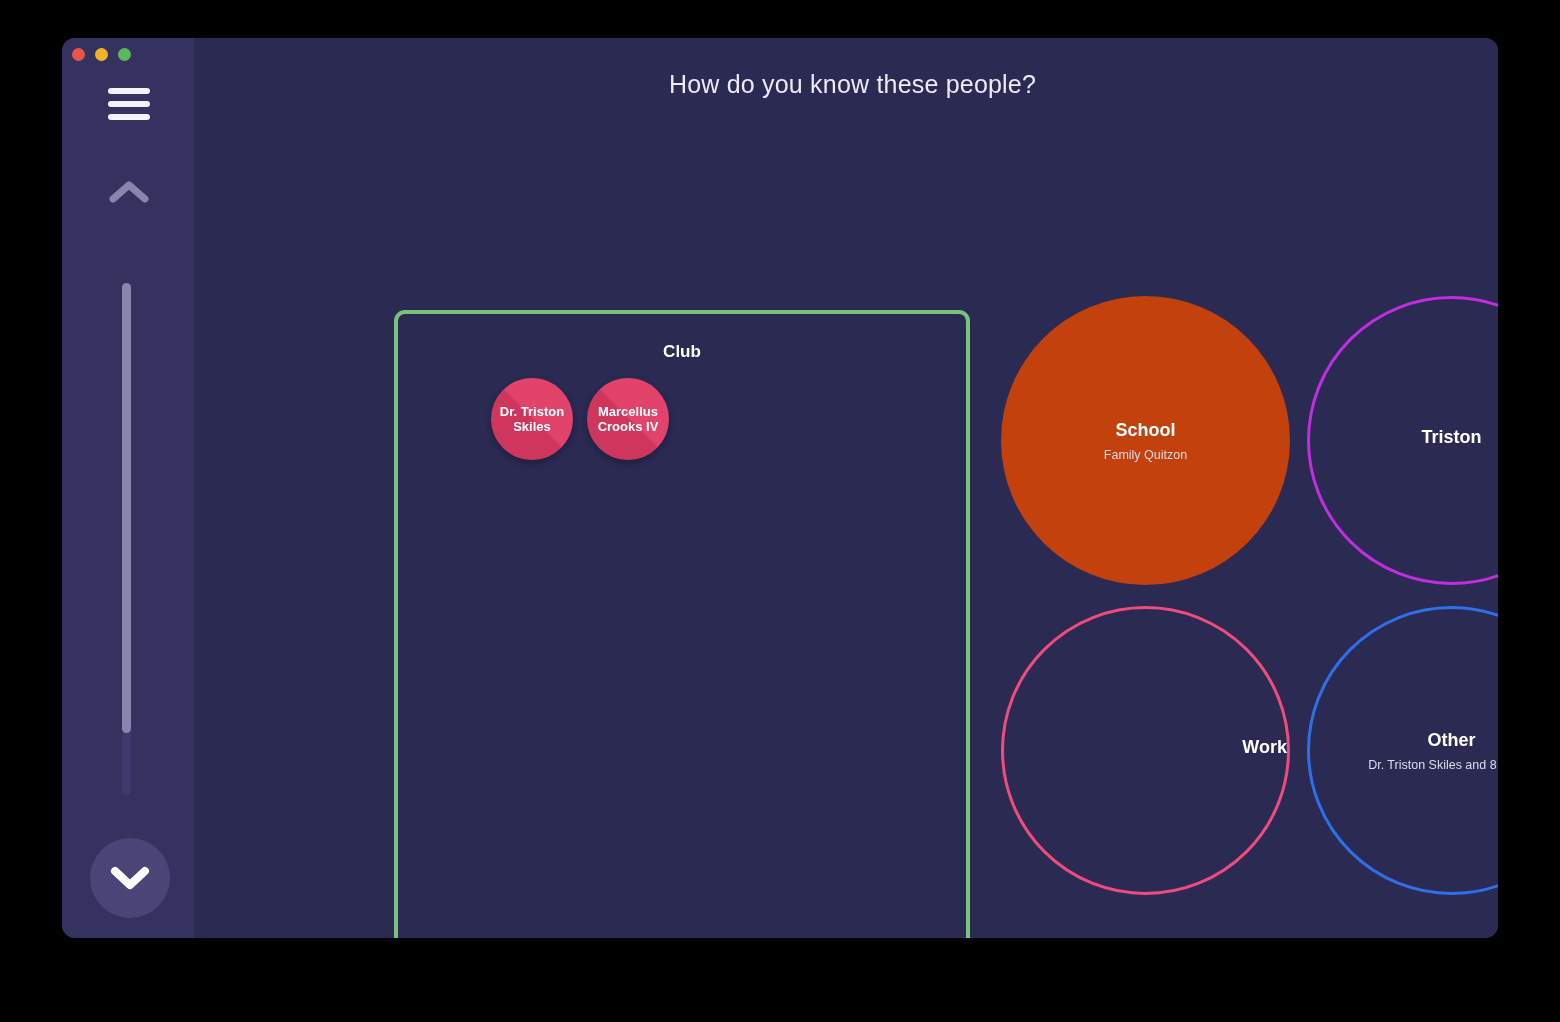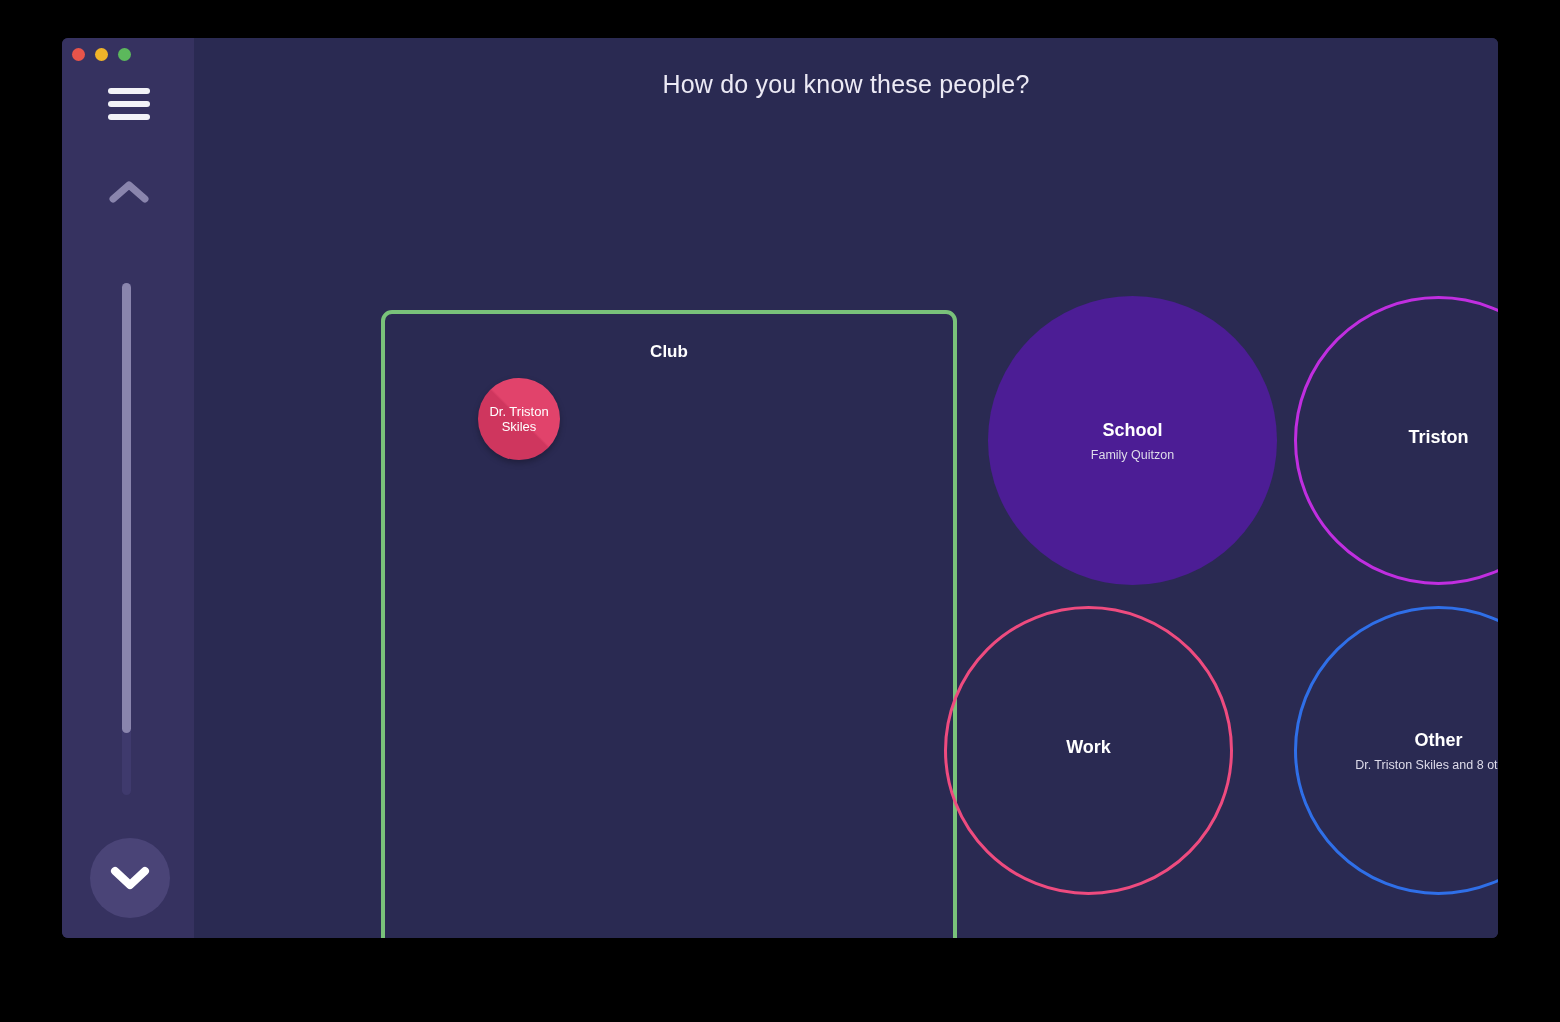--- a/index.html
+++ b/index.html
@@ -12,23 +12,24 @@
     font-family: "Liberation Sans", sans-serif;
   }
 
   #app-window {
     position: absolute;
     left: 62px;
     top: 38px;
     width: 1436px;
     height: 900px;
     background: #2a2a52;
-    border-radius: 6px;
+    border-radius: 13px;
     overflow: hidden;
     display: flex;
+    gap: 13px;
   }
 
   
   #sidebar {
     position: relative;
     width: 132px;
     height: 100%;
     background: #363260;
     flex: 0 0 132px;
   }
@@ -149,20 +150,21 @@
     font-size: 17px;
     font-weight: bold;
   }
 
   #people-row {
     position: absolute;
     left: 93px;
     top: 64px;
     display: flex;
     gap: 14px;
+    font-weight: bold;
   }
   .person-bubble {
     width: 82px;
     height: 82px;
     border-radius: 50%;
     background: linear-gradient(225deg, #e1436b 0%, #e1436b 48%, #cf365e 50%, #cf365e 100%);
     box-shadow: 0 3px 6px rgba(0,0,0,0.28);
     display: flex;
     align-items: center;
     justify-content: center;
@@ -193,34 +195,35 @@
   }
   .category-sub {
     color: #dedcea;
     font-size: 12.5px;
     margin-top: 7px;
   }
 
   #circle-school {
     left: 794px; top: 258px;
     width: 289px; height: 289px;
-    background: #4c1d95;
+    background: #c2410c;
     border: none;
   }
   #circle-family {
     left: 1100px; top: 258px;
     width: 289px; height: 289px;
     background: transparent;
     border: 3px solid #c02ee0;
   }
   #circle-work {
-    left: 750px; top: 568px;
+    left: 794px; top: 568px;
     width: 289px; height: 289px;
     background: transparent;
     border: 3px solid #ee4b7f;
+    align-items: flex-end;
   }
   #circle-other {
     left: 1100px; top: 568px;
     width: 289px; height: 289px;
     background: transparent;
     border: 3px solid #2f6fe8;
   }
 </style>
 </head>
 <body>
@@ -263,20 +266,23 @@
 
     <div id="page-title">How do you know these people?</div>
 
     <div id="group-box">
       <div id="group-box-title">Club</div>
 
       <div id="people-row">
         <div class="person-bubble">
           <span>Dr. Triston Skiles</span>
         </div>
+        <div class="person-bubble">
+          <span>Marcellus Crooks IV</span>
+        </div>
       </div>
     </div>
 
     <div id="circle-school" class="category-circle">
       <div class="category-title">School</div>
       <div class="category-sub">Family Quitzon</div>
     </div>
 
     <div id="circle-family" class="category-circle">
       <div class="category-title">Triston</div>

